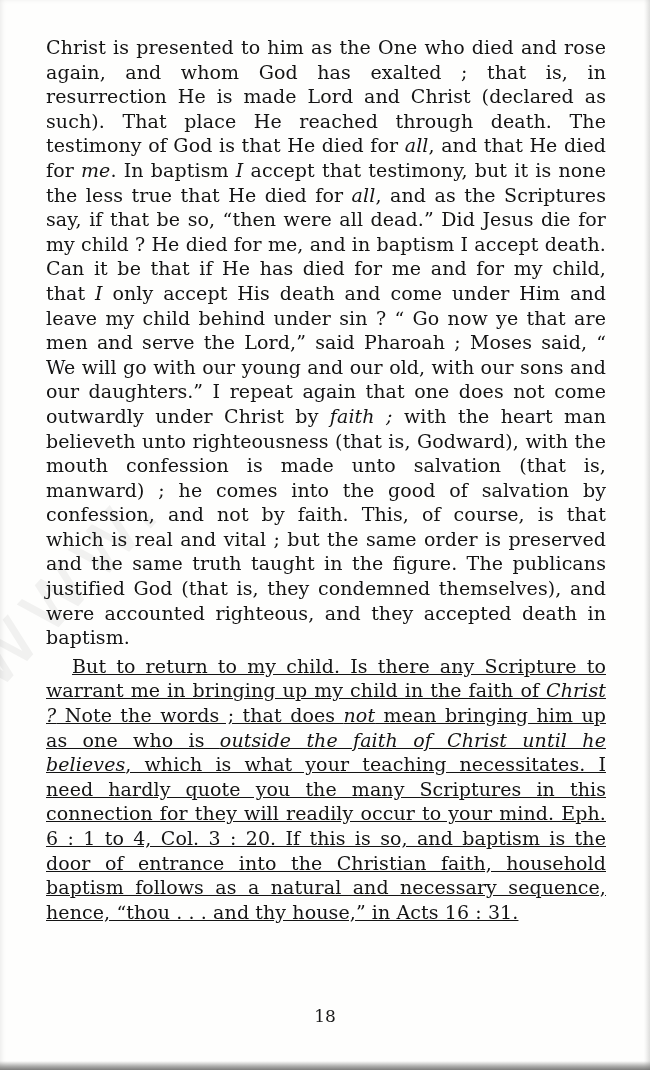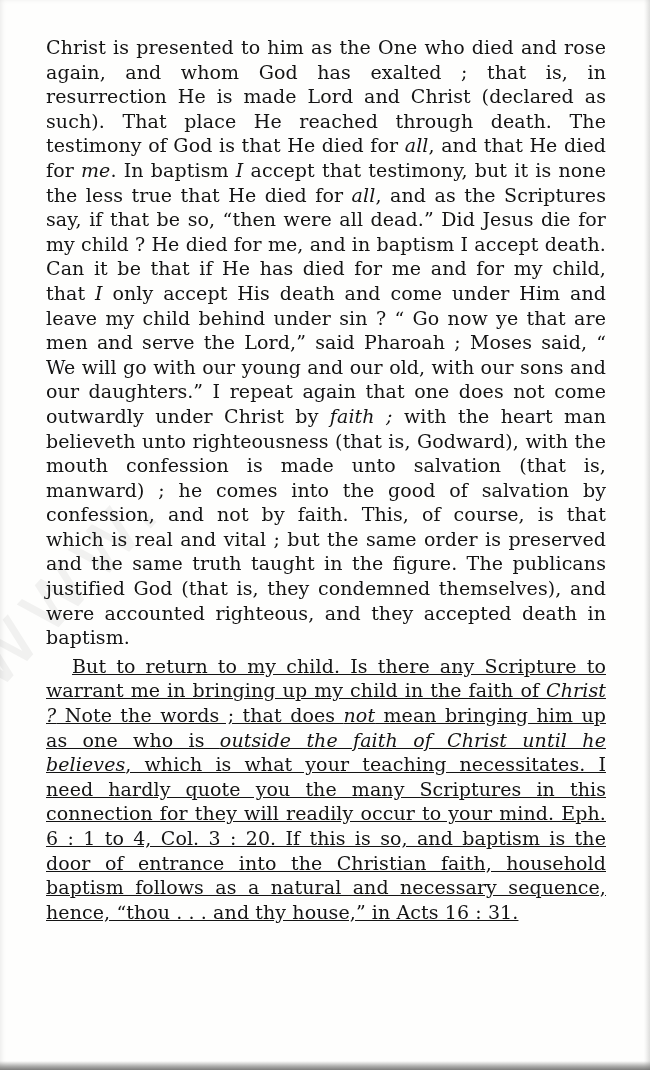--- a/index.html
+++ b/index.html
@@ -91,17 +91,18 @@
 
 <div class="page">
 
   <div class="watermark">www.</div>
 
   <div class="text-block">
       <p class="para"><span>Christ is presented to him as the One who died and rose again, and whom God has exalted ; that is, in resurrection He is made Lord and Christ (declared as such).  That place He reached through death.  The testimony of God is that He died for </span><i>all</i><span>, and that He died for </span><i>me</i><span>.  In baptism </span><i>I</i><span> accept that testimony, but it is none the less true that He died for </span><i>all</i><span>, and as the Scriptures say, if that be so, “then were all dead.” Did Jesus die for my child ?  He died for me, and in baptism I accept death.  Can it be that if He has died for me and for my child, that </span><i>I</i><span> only accept His death and come under Him and leave my child behind under sin ?  “ Go now ye that are men and serve the Lord,” said Pharoah ;  Moses said, “ We will go with our young and our old, with our sons and our daughters.”  I repeat again that one does not come outwardly under Christ by </span><i>faith ;</i><span>  with the heart man believeth unto righteousness (that is, Godward), with the mouth confession is made unto salvation (that is, manward) ;  he comes into the good of salvation by confession, and not by faith.  This, of course, is that which is real and vital ;  but the same order is preserved and the same truth taught in the figure.  The publicans justified God (that is, they condemned themselves), and were accounted righteous, and they accepted death in baptism.</span></p>
       <p class="para indent"><span>But to return to my child.  Is there any Scripture to warrant me in bringing up my child in the faith of </span><i>Christ ?</i><span>  Note the words ;  that does </span><i>not</i><span> mean bringing him up as one who is </span><i>outside the faith of Christ until he believes</i><span>, which is what your teaching necessitates.  I need hardly quote you the many Scriptures in this connection for they will readily occur to your mind.  Eph. 6 : 1 to 4, Col. 3 : 20.  If this is so, and baptism is the door of entrance into the Christian faith, household baptism follows as a natural and necessary sequence, hence, “thou . . . and thy house,” in Acts 16 : 31.</span></p>
     </div>
 
+  <div class="page-number">18</div>
 
   <div class="scan-edge-right"></div>
   <div class="scan-edge-bottom"></div>
 
 </div>
 
 </body></html>

